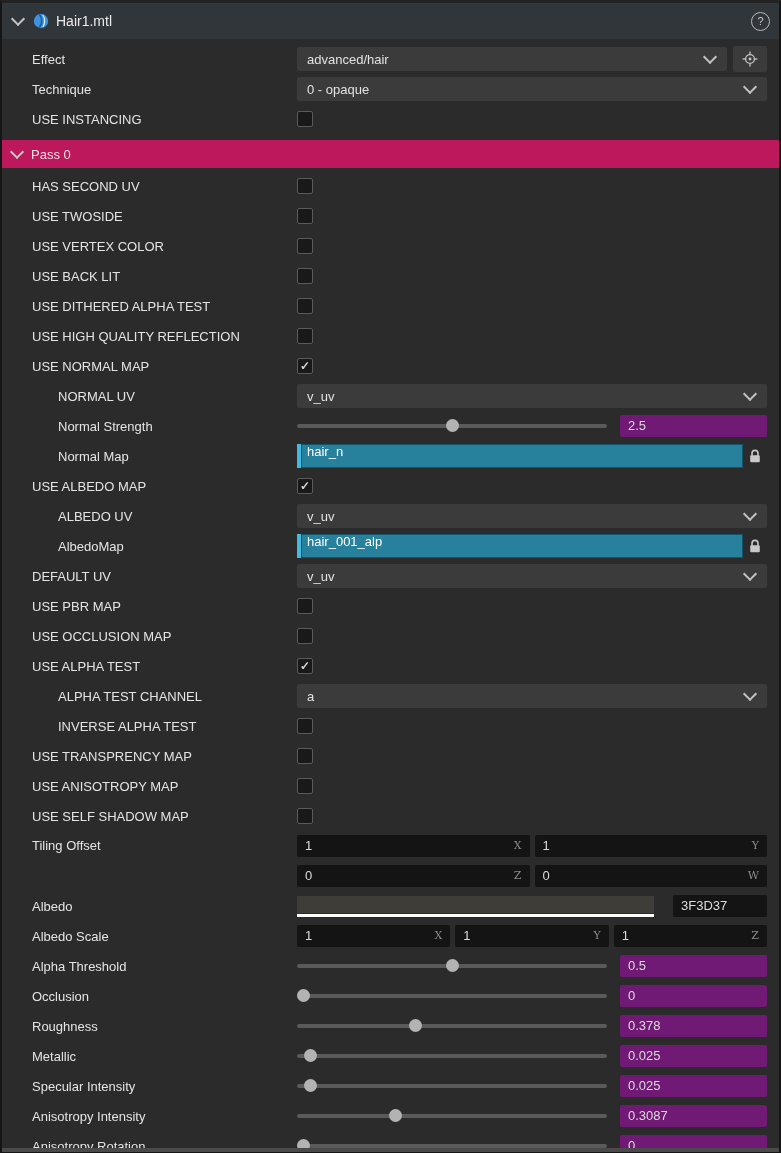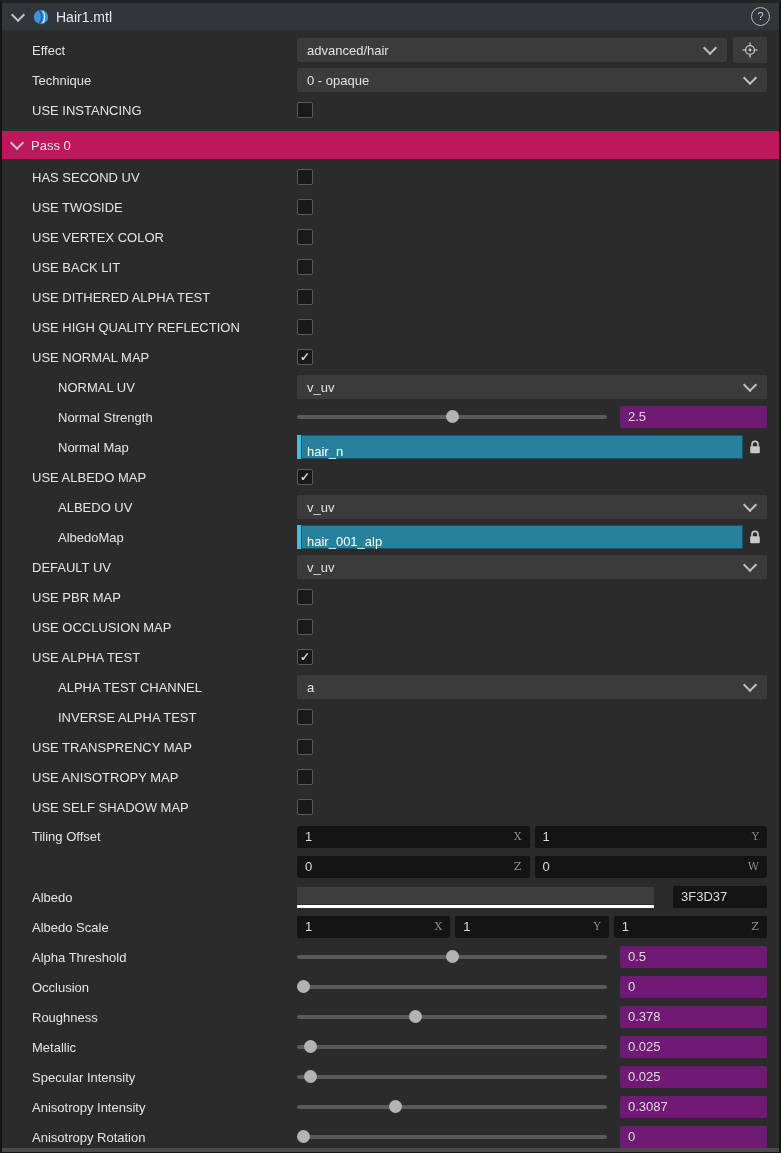--- a/index.html
+++ b/index.html
@@ -1,20 +1,20 @@
 <!DOCTYPE html>
 <html><head>
 <meta charset="utf-8">
 <style>
   html,body{margin:0;padding:0;background:#1c1c1c;}
   body{width:781px;height:1153px;overflow:hidden;font-family:"Liberation Sans",sans-serif;}
   .frame{position:relative;width:781px;height:1153px;box-sizing:border-box;
          border-left:2px solid #151515;border-right:2px solid #151515;border-top:3px solid #232323;
          background:#2b2b2b;}
-  .header{height:27px;background:#31363b;display:flex;align-items:center;}
+  .header{height:36px;background:#31363b;display:flex;align-items:center;}
   .chev{width:8px;height:8px;border-right:2px solid #c6c6c6;border-bottom:2px solid #c6c6c6;
         transform:rotate(45deg);margin-top:-4px;}
   .header .chev{margin-left:11px;}
   .mat-icon{margin-left:10px;}
   .title{margin-left:7px;color:#eaeaea;font-size:14px;}
   .spacer{flex:1;}
   .help{width:17px;height:17px;border:1px solid #b9b9b9;border-radius:50%;color:#c9c9c9;
         font-size:11px;line-height:17px;text-align:center;margin-right:9px;}
   #rows-container{margin-top:5px;}
   .row{display:flex;align-items:center;height:30px;}
@@ -38,21 +38,21 @@
   .handle{position:absolute;top:0;width:13px;height:13px;border-radius:50%;background:#b3b3b3;}
   .valbox{flex:1;margin-left:13px;height:22px;background:#701a75;border-radius:2px;color:#dcdcdc;
       font-size:13px;line-height:22px;padding-left:8px;box-sizing:border-box;white-space:nowrap;}
   .vec-line{display:flex;height:30px;align-items:center;width:100%;}
   .vfield{flex:1;position:relative;height:22px;background:#141414;border-radius:2px;color:#dcdcdc;
       font-size:13px;line-height:22px;padding-left:8px;box-sizing:border-box;min-width:0;}
   .vfield + .vfield{margin-left:5px;}
   .vaxis{position:absolute;right:8px;top:0;color:#8b8b8b;font-family:"DejaVu Serif",serif;
       font-size:11px;line-height:22px;}
   .tex{flex:1;height:24px;box-sizing:border-box;background:#27809c;border-left:4px solid #41bbe2;
-      box-shadow:inset 0 0 0 1px rgba(12,70,92,.75);display:flex;align-items:flex-end;
+      box-shadow:inset 0 0 0 1px rgba(12,70,92,.75);display:flex;align-items:flex-start;
       padding-left:6px;color:#ffffff;font-size:13px;min-width:0;}
   .lock{width:24px;height:24px;display:flex;align-items:center;justify-content:center;flex:none;}
   .swatch-wrap{flex:1;min-width:0;}
   .swatch{height:17px;}
   .underline{height:3px;background:#ffffff;margin-top:1px;}
   .hexbox{width:94px;flex:none;height:22px;margin-left:19px;background:#141414;border-radius:2px;
       color:#dcdcdc;font-size:13px;line-height:22px;padding-left:8px;box-sizing:border-box;}
   .section-bar{height:28px;background:#be185d;display:flex;align-items:center;margin-top:6px;
       color:#e4e4e4;font-size:13px;}
   .section-bar .chev{margin-left:10px;}

